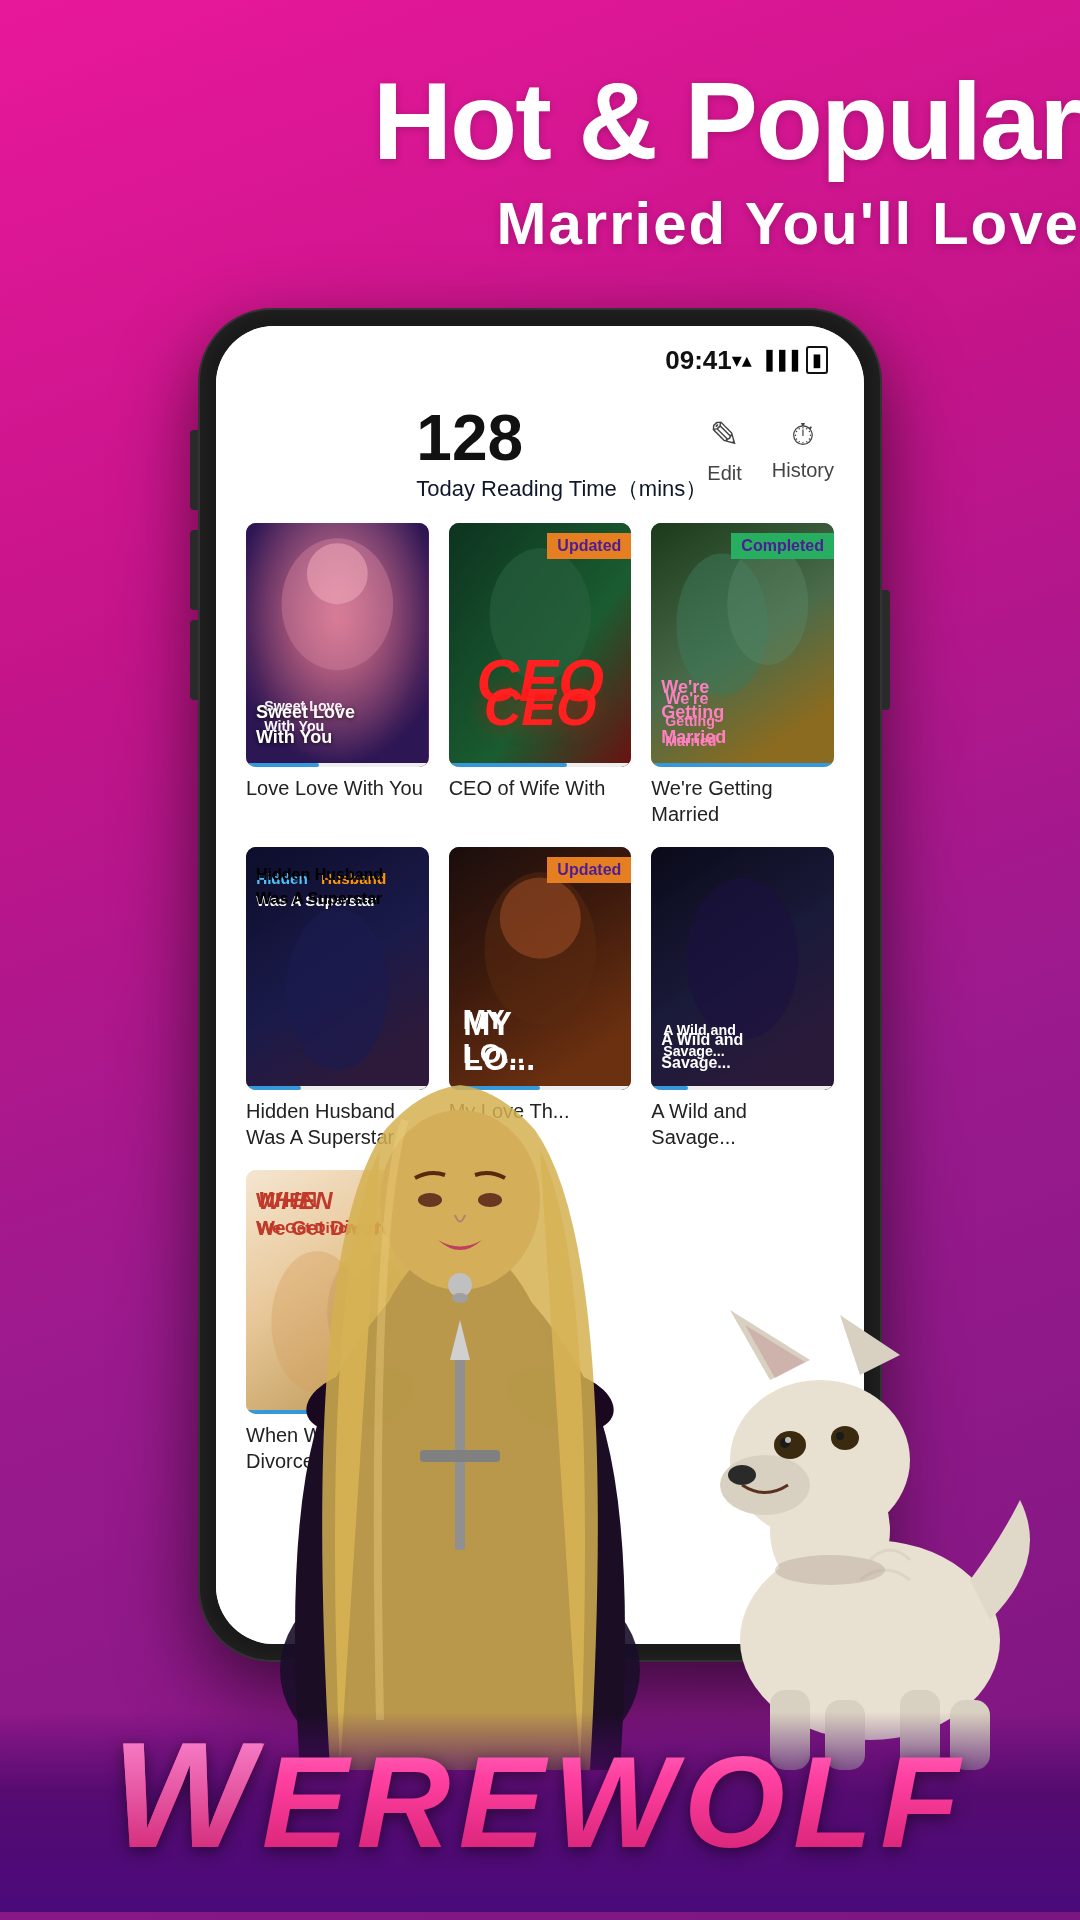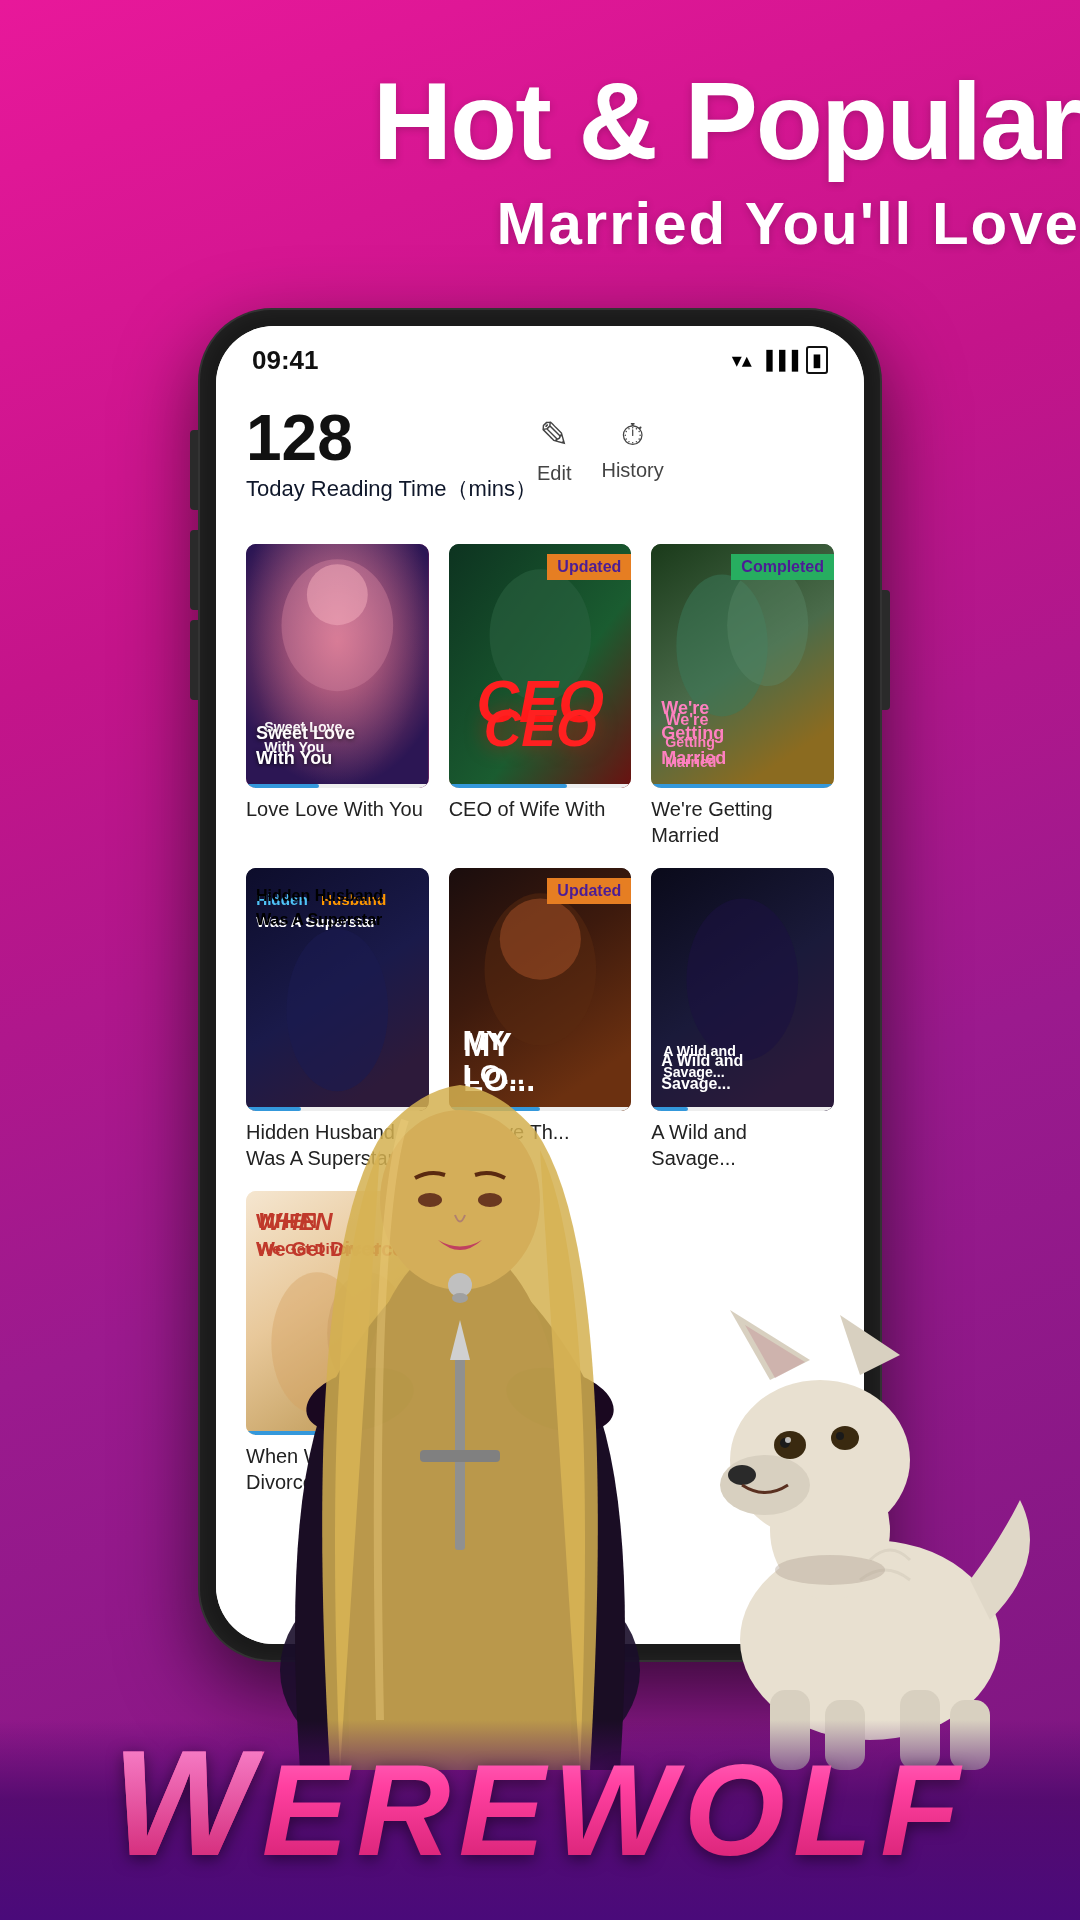--- a/index.html
+++ b/index.html
@@ -87,24 +87,23 @@
       border-radius: 58px;
       overflow: hidden;
       position: relative;
     }
 
     
     .status-bar {
       background: white;
       padding: 16px 36px 8px;
       display: flex;
-      justify-content: space-between;
+      justify-content: flex-end;
       align-items: center;
       height: 60px;
-      gap: 36px;
     }
     .status-time {
       font-size: 26px;
       font-weight: 700;
       color: #111;
     }
     .status-icons {
       display: flex;
       align-items: center;
       gap: 8px;
@@ -113,23 +112,23 @@
     
     .app-content {
       background: white;
       padding: 20px 30px 0;
       height: calc(100% - 60px);
       overflow: hidden;
     }
 
     .top-row {
       display: flex;
-      justify-content: flex-start;
+      justify-content: flex-end;
       align-items: flex-start;
-      margin-bottom: 40px;
+      margin-bottom: 19px;
     }
 
     .reading-stats {}
     .reading-number {
       font-size: 64px;
       font-weight: 700;
       color: #111;
       line-height: 1;
     }
     .reading-label {
@@ -327,21 +326,21 @@
     .book-title {
       font-size: 20px;
       color: #222;
       line-height: 1.3;
       font-weight: 500;
     }
 
     
     .werewolf-section {
       position: absolute;
-      bottom: 0;
+      bottom: 8px;
       left: 0;
       right: 0;
       height: 200px;
       background: linear-gradient(180deg, rgba(100,20,120,0) 0%, rgba(80,10,110,0.9) 40%, #4a0a7a 100%);
       display: flex;
       align-items: flex-end;
       justify-content: center;
       padding-bottom: 30px;
       z-index: 15;
     }

